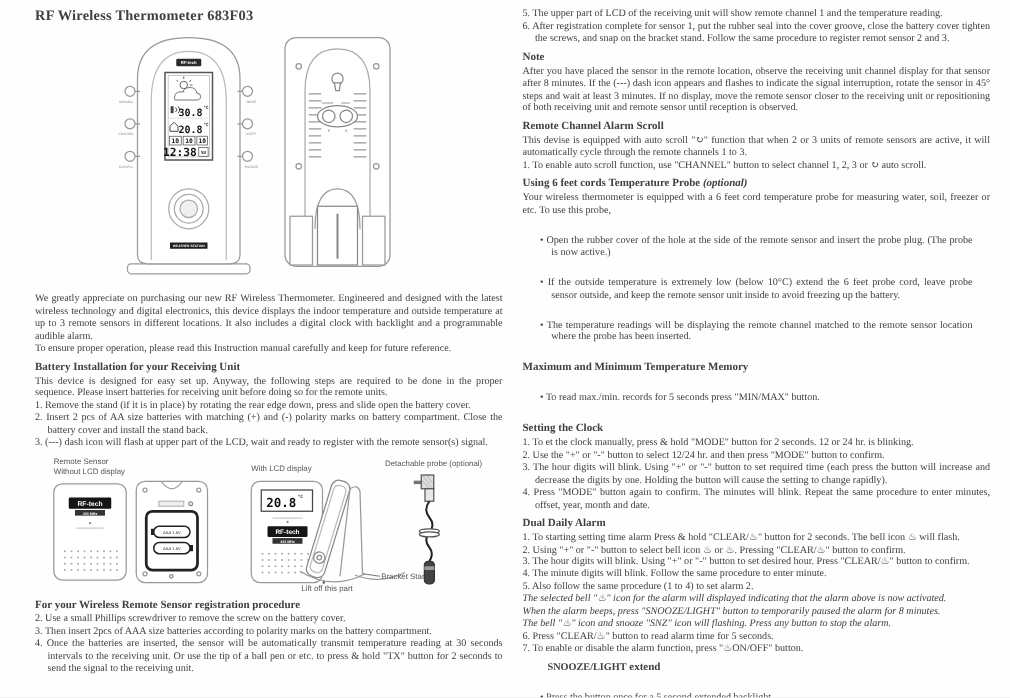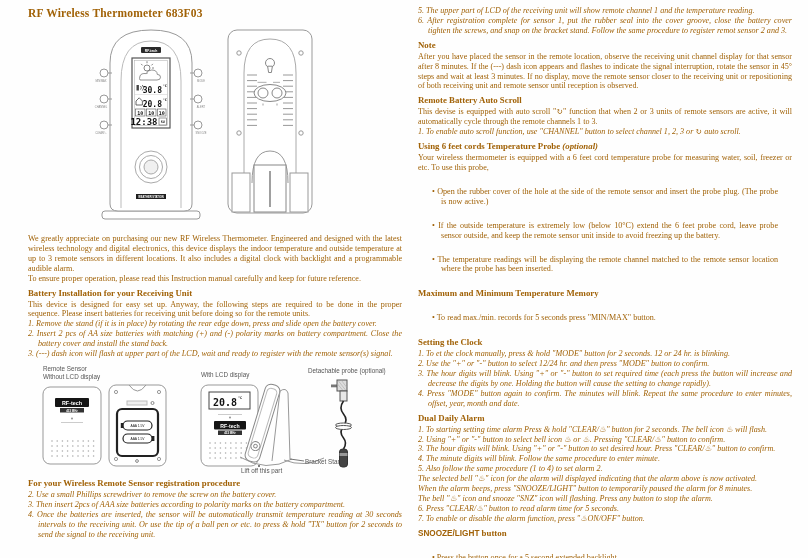--- a/index.html
+++ b/index.html
@@ -1,28 +1,28 @@
 <!DOCTYPE html>
 <html><head>
 <meta charset="utf-8">
 <style>
   html,body{margin:0;padding:0;background:#e8e8e8;}
   .page{position:relative;width:808px;height:558px;background:#fefefe;overflow:hidden;
-        font-family:"Liberation Serif","DejaVu Serif",serif;color:#a16207;}
+        font-family:"Liberation Serif","DejaVu Serif",serif;color:#404040;}
   .col{position:absolute;top:0;}
   .col-left{left:28px;width:374px;}
   .col-right{left:418px;width:374px;}
   .doc-title{font-size:11.5px;font-weight:bold;margin:7px 0 0 0;letter-spacing:.2px;}
   .para{font-size:8.1px;line-height:9.9px;text-align:justify;margin:0;}
-  .step{font-size:8.1px;line-height:9.9px;text-align:justify;margin:0;padding-left:10px;text-indent:-10px;font-style:italic;}
+  .step{font-size:8.1px;line-height:9.9px;text-align:justify;margin:0;padding-left:10px;text-indent:-10px;}
   .bullet{font-size:8.1px;line-height:9.9px;text-align:justify;margin:14px;padding-left:9px;text-indent:-9px;}
   .ital{font-style:italic;}
   h2{font-size:8.8px;line-height:11px;font-weight:bold;margin:4px 0 1px 0;}
   .intro{margin-top:13px;}
-  .hdr-sans{font-family:Liberation Sans, sans-serif;font-size:8.2px;}
+  .hdr-sans{font-family:Liberation Serif, serif;font-size:8.2px;margin-left:20px;}
   svg{display:block;}
   .fig-a{margin:6px auto 0 auto;}
   .fig-b{margin:2px 0 0 0;}
   .cap{font-family:"Liberation Sans","DejaVu Sans",sans-serif;font-size:6.3px;fill:#555;}
   .lcdnum{font-family:"DejaVu Sans Mono",monospace;font-weight:bold;fill:#111;}
   .microlabel{font-family:"Liberation Sans","DejaVu Sans",sans-serif;font-size:2.6px;fill:#888;}
   .badgetext{font-family:"Liberation Sans","DejaVu Sans",sans-serif;font-weight:bold;fill:#fff;}
 </style>
 </head>
 <body>
@@ -320,21 +320,21 @@
     <div class="step">4. Once the batteries are inserted, the sensor will be automatically transmit temperature reading at 30 seconds intervals to the receiving unit. Or use the tip of a ball pen or etc. to press &amp; hold "TX" button for 2 seconds to send the signal to the receiving unit.</div>
   </div>
 
   <div class="col col-right" style="padding-top:6px;">
     <div class="step">5. The upper part of LCD of the receiving unit will show remote channel 1 and the temperature reading.</div>
     <div class="step">6. After registration complete for sensor 1, put the rubber seal into the cover groove, close the battery cover tighten the screws, and snap on the bracket stand. Follow the same procedure to register remot sensor 2 and 3.</div>
 
     <h2>Note</h2>
     <p class="para">After you have placed the sensor in the remote location, observe the receiving unit channel display for that sensor after 8 minutes. If the (---) dash icon appears and flashes to indicate the signal interruption, rotate the sensor in 45° steps and wait at least 3 minutes. If no display, move the remote sensor closer to the receiving unit or repositioning of both receiving unit and remote sensor until reception is observed.</p>
 
-    <h2>Remote Battery Auto Scroll</h2>
+    <h2>Remote Channel Alarm Scroll</h2>
     <p class="para">This devise is equipped with auto scroll "↻" function that when 2 or 3 units of remote sensors are active, it will automatically cycle through the remote channels 1 to 3.</p>
     <div class="step">1. To enable auto scroll function, use "CHANNEL" button to select channel 1, 2, 3 or ↻ auto scroll.</div>
 
     <h2><span>Using 6 feet cords Temperature Probe </span><span class="ital">(optional)</span></h2>
     <p class="para">Your wireless thermometer is equipped with a 6 feet cord temperature probe for measuring water, soil, freezer or etc. To use this probe,</p>
     <div class="bullet">• Open the rubber cover of the hole at the side of the remote sensor and insert the probe plug. (The probe is now active.)</div>
     <div class="bullet">• If the outside temperature is extremely low (below 10°C) extend the 6 feet probe cord, leave probe sensor outside, and keep the remote sensor unit inside to avoid freezing up the battery.</div>
     <div class="bullet">• The temperature readings will be displaying the remote channel matched to the remote sensor location where the probe has been inserted.</div>
 
     <h2>Maximum and Minimum Temperature Memory</h2>
@@ -351,18 +351,18 @@
     <div class="step">2. Using "+" or "-" button to select bell icon ♨ or ♨.  Pressing "CLEAR/♨" button to confirm.</div>
     <div class="step">3. The hour digits will blink. Using "+" or "-" button to set desired hour. Press "CLEAR/♨" button to confirm.</div>
     <div class="step">4. The minute digits will blink. Follow the same procedure to enter minute.</div>
     <div class="step">5. Also follow the same procedure (1 to 4) to set alarm 2.</div>
     <div class="para ital">The selected bell "♨" icon for the alarm will displayed indicating that the alarm above is now activated.</div>
     <div class="para ital">When the alarm beeps, press "SNOOZE/LIGHT" button to temporarily paused the alarm for 8 minutes.</div>
     <div class="para ital">The bell "♨" icon and snooze "SNZ" icon will flashing. Press any button to stop the alarm.</div>
     <div class="step">6. Press "CLEAR/♨" button to read alarm time for 5 seconds.</div>
     <div class="step">7. To enable or disable the alarm function, press "♨ON/OFF" button.</div>
 
-    <h2><span class="hdr-sans">SNOOZE/LIGHT</span><span> button</span></h2>
+    <h2><span class="hdr-sans">SNOOZE/LIGHT</span><span> extend</span></h2>
     <div class="bullet">• Press the button once for a 5 second extended backlight.</div>
     <div class="bullet">• When the alarm beeps, press the button to temporarily paused the alarm for 8 minutes.</div>
   </div>
 
 </div>
 
 </body></html>

